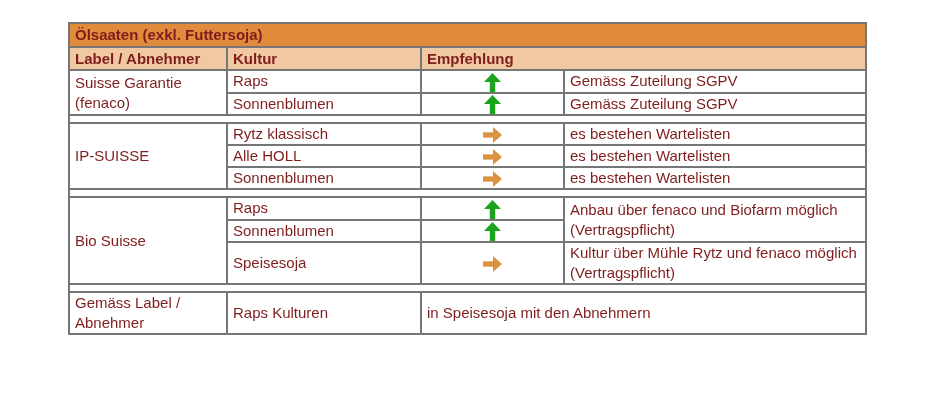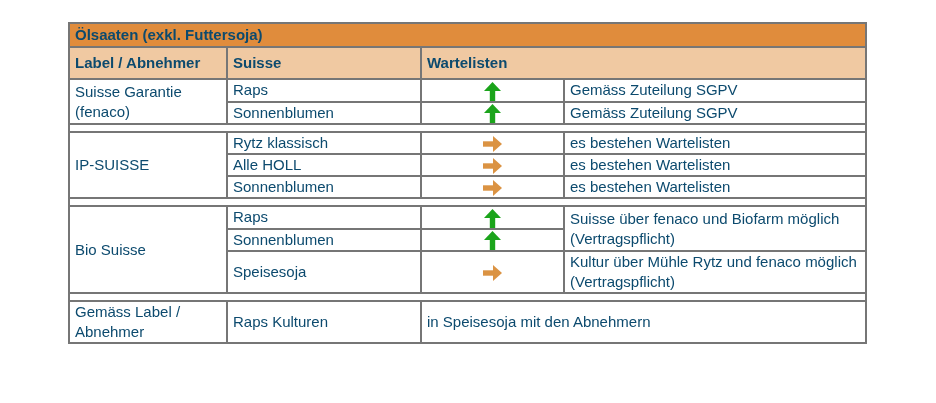--- a/index.html
+++ b/index.html
@@ -7,21 +7,21 @@
     padding: 0;
     background: #ffffff;
   }
   .canvas {
     position: relative;
     width: 936px;
     height: 403px;
     background: #ffffff;
     overflow: hidden;
     font-family: "Liberation Sans", sans-serif;
-    color: #0c4a6e;
+    color: #7f1d1d;
   }
   table.tbl {
     position: absolute;
     left: 68px;
     top: 22px;
     width: 797px;
     border-collapse: collapse;
     table-layout: fixed;
     border: 2px solid #767676;
     font-size: 15px;
@@ -32,21 +32,21 @@
     vertical-align: middle;
     line-height: 20px;
     overflow: hidden;
   }
   tr.title-row { height: 24px; }
   tr.title-row td {
     background: #e08c3c;
     font-weight: bold;
     font-size: 15px;
   }
-  tr.head-row { height: 32px; margin-top: 36px; }
+  tr.head-row { height: 23px; margin-top: 36px; }
   tr.head-row td {
     background: #f0c9a2;
     font-weight: bold;
   }
   tr.std  { height: 22px; }
   tr.tall { height: 36px; }
   tr.gap-row { height: 8px; }
   tr.gap-row td.gap {
     border: 0 none;
     padding: 0;
@@ -68,22 +68,22 @@
       <col style="width:302px">
     </colgroup>
 
     <tbody>
         <tr class="title-row">
       <td colspan="4">Ölsaaten (exkl. Futtersoja)</td>
     </tr>
 
     <tr class="head-row">
       <td>Label / Abnehmer</td>
-      <td>Suisse</td>
-      <td colspan="2">Wartelisten</td>
+      <td>Kultur</td>
+      <td colspan="2">Empfehlung</td>
     </tr>
 
     <tr class="std">
       <td class="label-cell" rowspan="2">Suisse Garantie (fenaco)</td>
       <td>Raps</td>
       <td class="arrow-cell">
         <svg width="17" height="19" viewBox="0 0 17 19">
           <g fill="#1ba41b">
             <polygon points="8.5,0 17,9 0,9"></polygon>
             <rect x="5.8" y="8" width="5.4" height="11"></rect>
@@ -155,21 +155,21 @@
       <td class="label-cell" rowspan="3">Bio Suisse</td>
       <td>Raps</td>
       <td class="arrow-cell">
         <svg width="17" height="19" viewBox="0 0 17 19">
           <g fill="#1ba41b">
             <polygon points="8.5,0 17,9 0,9"></polygon>
             <rect x="5.8" y="8" width="5.4" height="11"></rect>
           </g>
         </svg>
       </td>
-      <td rowspan="2">Suisse über fenaco und Biofarm möglich (Vertragspflicht)</td>
+      <td rowspan="2">Anbau über fenaco und Biofarm möglich (Vertragspflicht)</td>
     </tr>
     <tr class="std">
       <td>Sonnenblumen</td>
       <td class="arrow-cell">
         <svg width="17" height="19" viewBox="0 0 17 19">
           <g fill="#1ba41b">
             <polygon points="8.5,0 17,9 0,9"></polygon>
             <rect x="5.8" y="8" width="5.4" height="11"></rect>
           </g>
         </svg>

